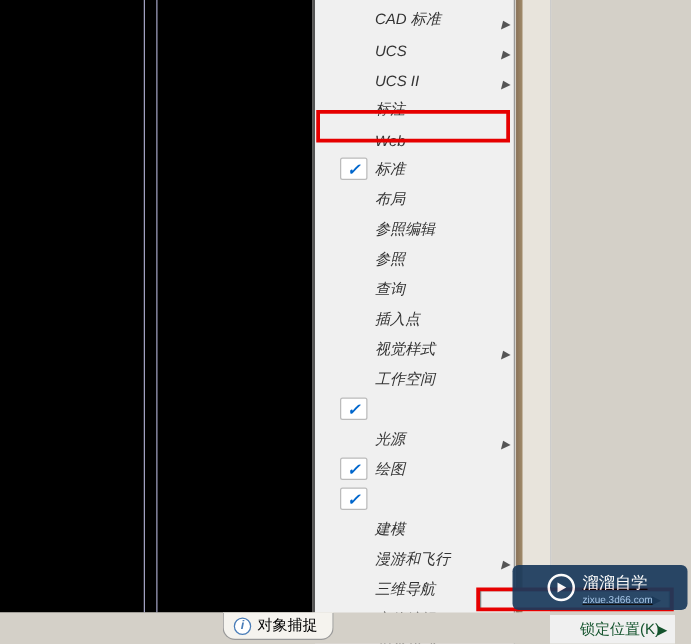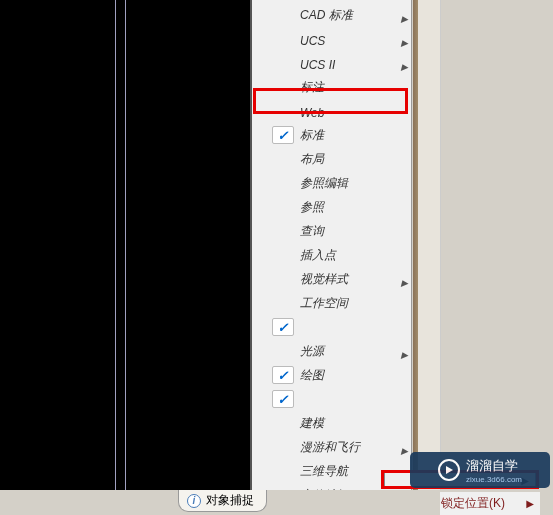--- a/index.html
+++ b/index.html
@@ -171,41 +171,42 @@
     }
     .sub-menu-right {
       position: absolute;
       left: 440px;
       top: 492px;
       width: 100px;
       height: 23px;
       background: #f0f0f0;
       display: flex;
       align-items: center;
-      padding-left: 1px;
-      color: #7f1d1d;
+      padding-left: 24px;
+      color: #14532d;
     }
     .sub-arrow-right {
       position: absolute;
       right: 6px;
       font-size: 10px;
     }
     .watermark {
       position: absolute;
       left: 410px;
       top: 452px;
       width: 140px;
       height: 36px;
       background: #1a3a5c;
       border-radius: 5px;
       display: flex;
       align-items: center;
       justify-content: center;
       gap: 6px;
       opacity: 0.92;
+      text-decoration: underline;
     }
     .wm-play {
       width: 22px;
       height: 22px;
       border: 2px solid #fff;
       border-radius: 50%;
       display: flex;
       align-items: center;
       justify-content: center;
     }

